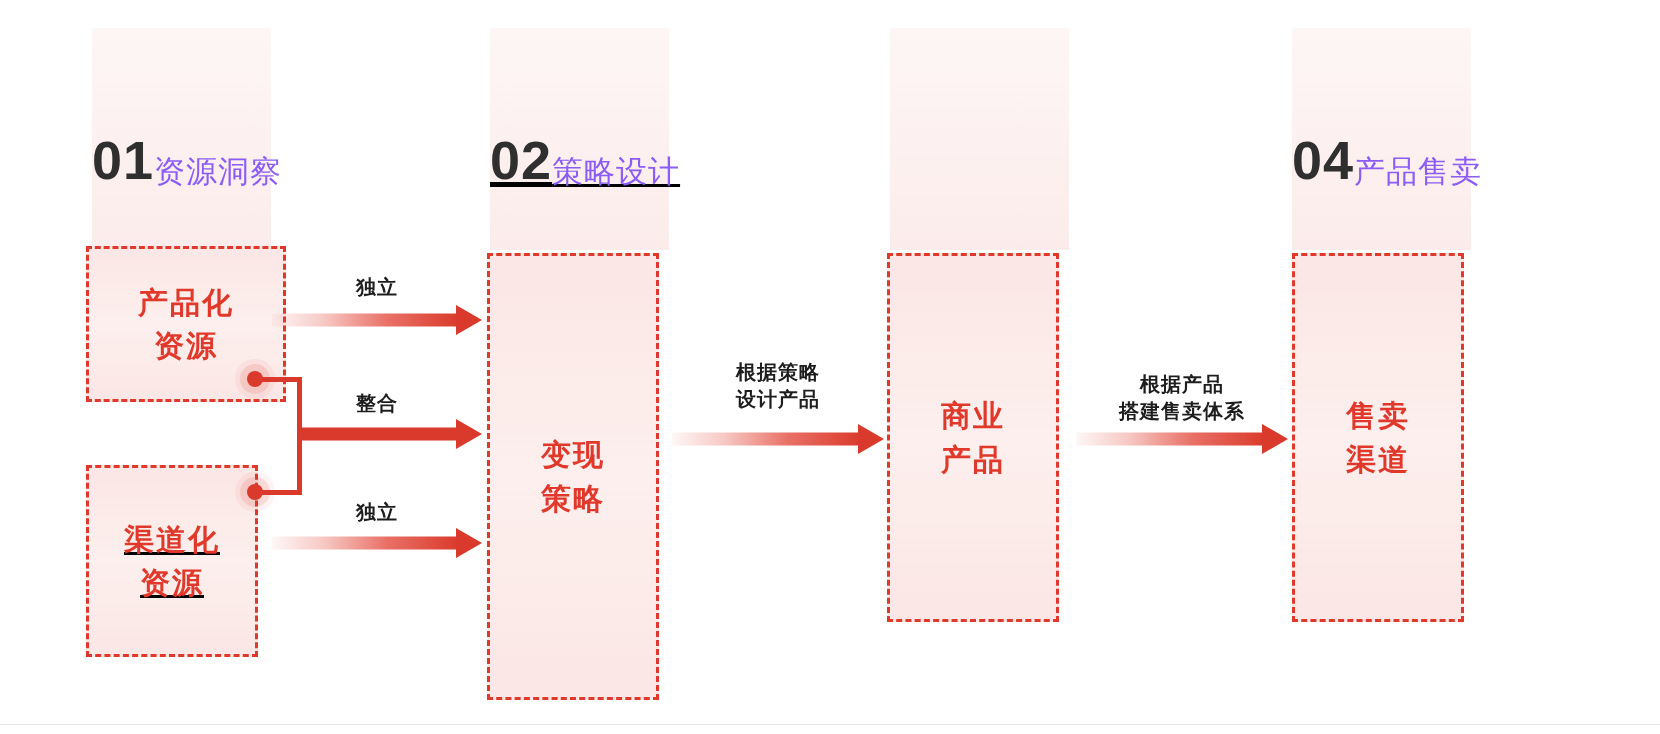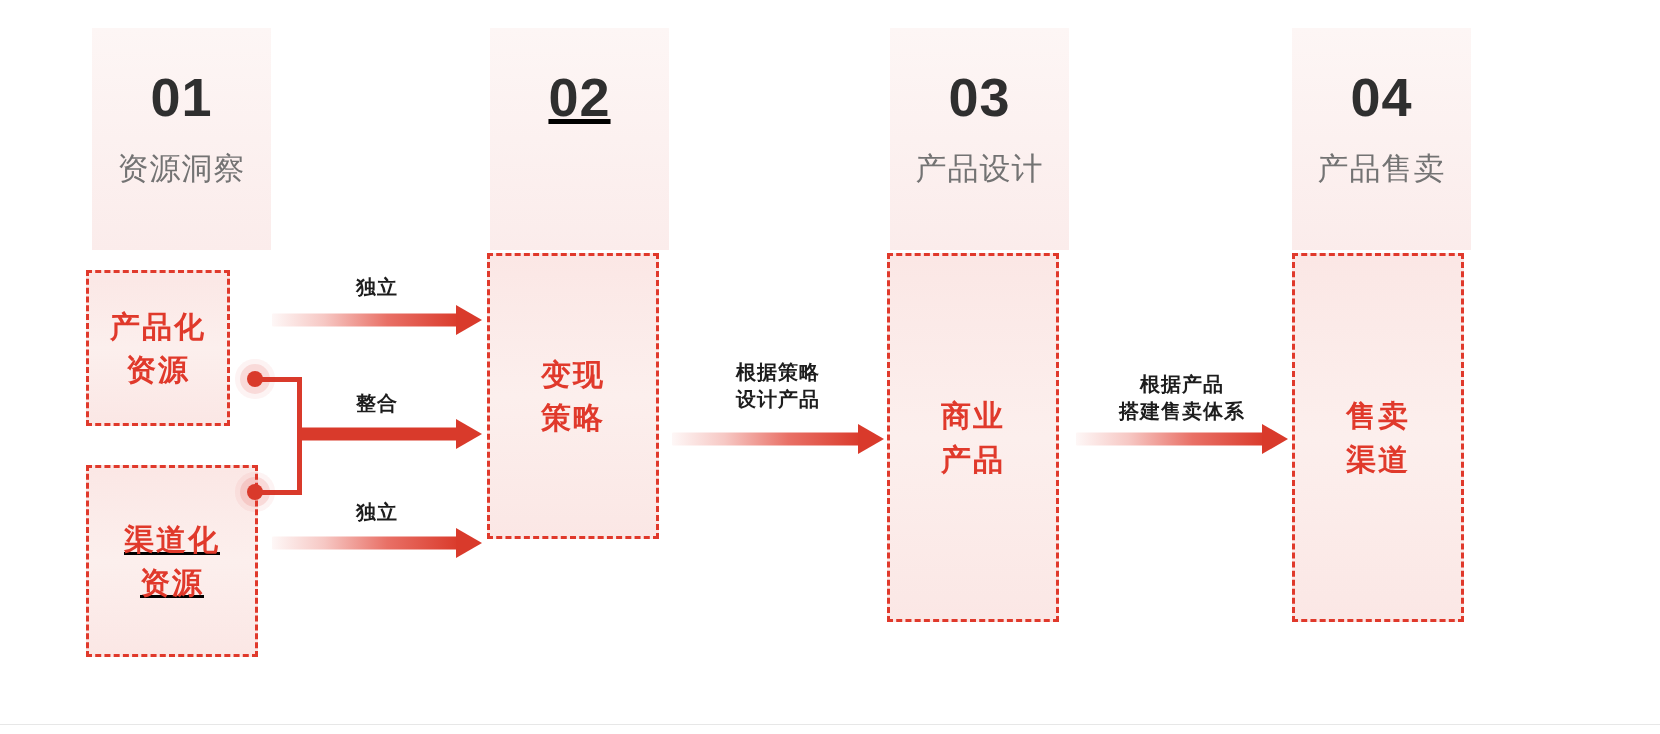--- a/index.html
+++ b/index.html
@@ -21,38 +21,38 @@
     background:linear-gradient(180deg,#fdf6f5 0%,#fbeceb 100%);
   }
 
   
   .stage-head{
     position:absolute;
     width:179px;
     top:28px;
     height:222px;
     display:flex;
-    flex-direction:column;
+    flex-direction:row;
     align-items:center;
     justify-content:flex-start;
     box-sizing:border-box;
     padding-top:42px;
   }
   .stage-num{
     font-size:54px;
     font-weight:bold;
     color:#2f2f2f;
     letter-spacing:1px;
     line-height:1;
   }
   .stage-label{
     margin-top:24px;
     font-size:31px;
     font-weight:500;
-    color:#737373;
+    color:#8b5cf6;
     white-space:nowrap;
     letter-spacing:1px;
   }
 
   
   .dbox{
     position:absolute;
     box-sizing:border-box;
     border:3px dashed #e0392b;
     background:linear-gradient(180deg,#fbe7e5 0%,#fcefed 50%,#fbe7e5 100%);
@@ -142,41 +142,38 @@
   <div class="band" style="left:490px;"></div>
   <div class="band" style="left:890px;"></div>
   <div class="band" style="left:1292px;"></div>
 
   <div class="stage-head" style="left:92px;">
     <div class="stage-num">01</div>
     <div class="stage-label">资源洞察</div>
   </div>
   <div class="stage-head" style="left:490px;text-decoration:underline;">
     <div class="stage-num">02</div>
-  </div>
-  <div class="stage-head" style="left:890px;">
-    <div class="stage-num">03</div>
-    <div class="stage-label">产品设计</div>
+    <div class="stage-label">策略设计</div>
   </div>
   <div class="stage-head" style="left:1292px;">
     <div class="stage-num">04</div>
     <div class="stage-label">产品售卖</div>
   </div>
 
-  <div class="dbox" style="left:86px;top:270px;width:144px;height:156px;">
+  <div class="dbox" style="left:86px;top:246px;width:200px;height:156px;">
     <div class="dbox-text">产品化
 资源</div>
   </div>
 
   <div class="dbox" style="left:86px;top:465px;width:172px;height:192px;text-decoration:underline;">
     <div class="dbox-text">渠道化
 资源</div>
   </div>
 
-  <div class="dbox" style="left:487px;top:253px;width:172px;height:286px;">
+  <div class="dbox" style="left:487px;top:253px;width:172px;height:447px;">
     <div class="dbox-text">变现
 策略</div>
   </div>
 
   <div class="dbox" style="left:887px;top:253px;width:172px;height:369px;">
     <div class="dbox-text">商业
 产品</div>
   </div>
 
   <div class="dbox" style="left:1292px;top:253px;width:172px;height:369px;">

